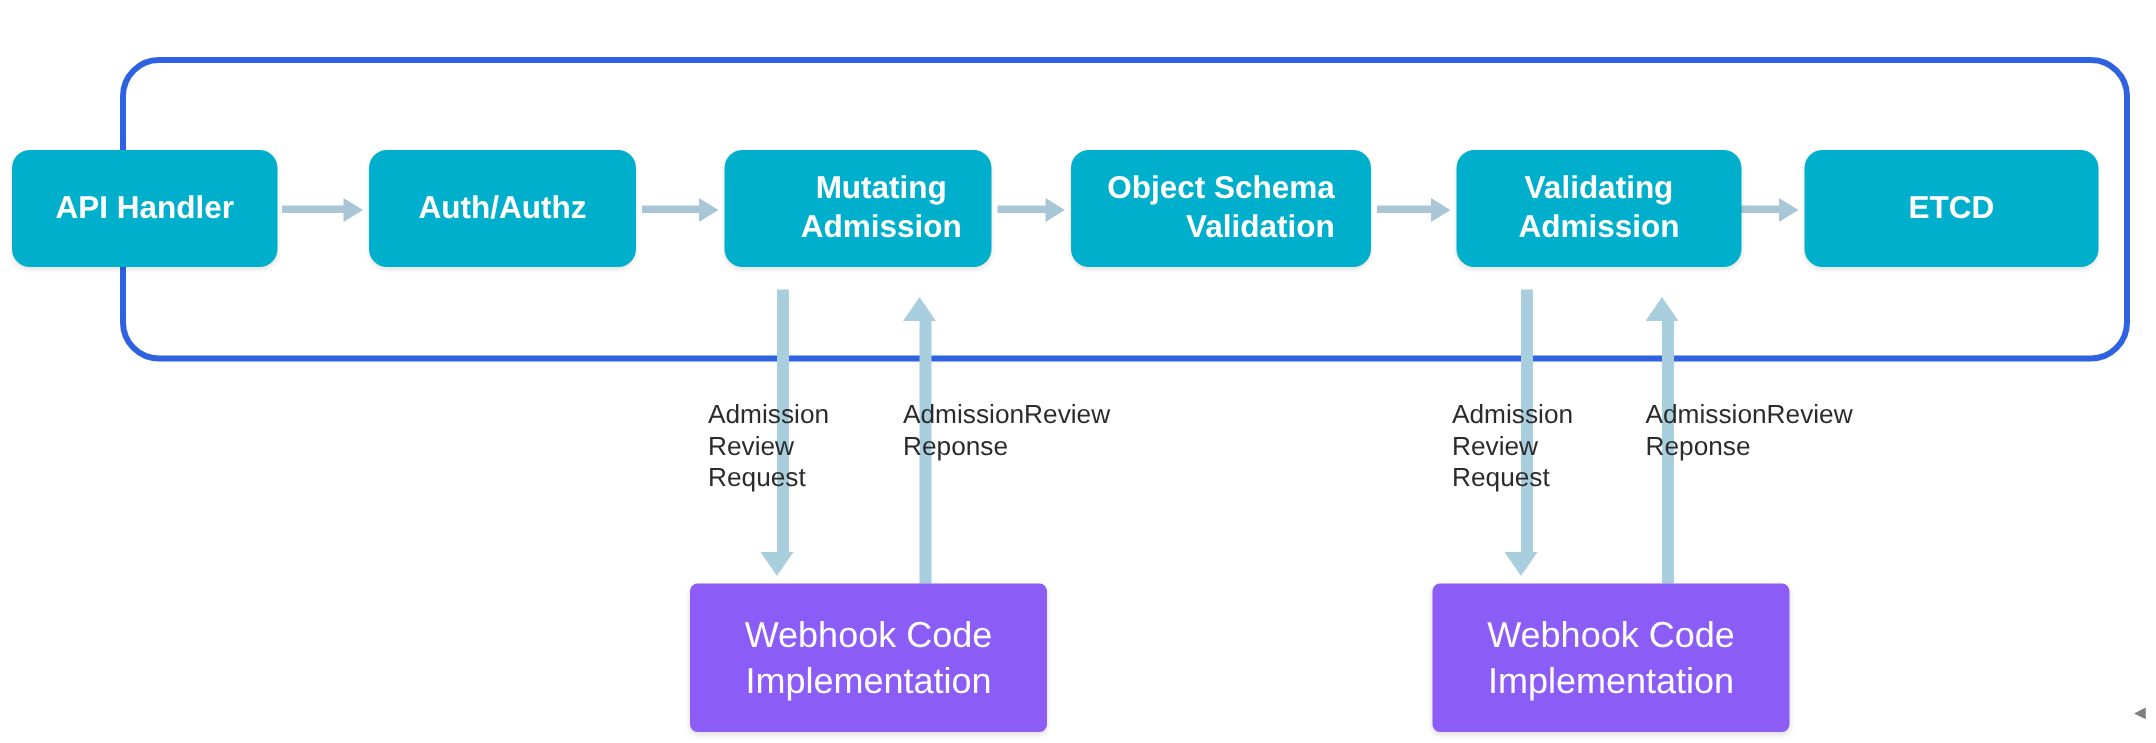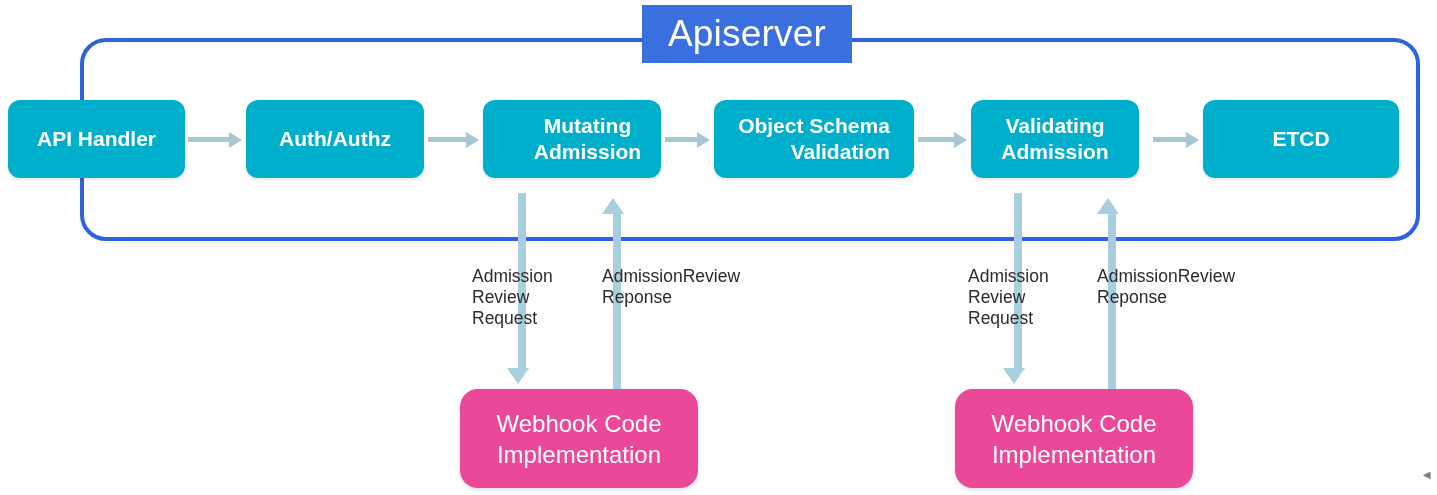--- a/index.html
+++ b/index.html
@@ -115,22 +115,22 @@
     line-height: 21px;
     color: #2b2b2b;
     white-space: pre-line;
   }
 
   
   .wbox {
     position: absolute;
     top: 389px;
     height: 99px;
-    background: #ec4899;
-    border-radius: 18px;
+    background: #8b5cf6;
+    border-radius: 5px;
     color: #ffffff;
     font-size: 24px;
     line-height: 31px;
     display: flex;
     align-items: center;
     justify-content: center;
     text-align: center;
     box-sizing: border-box;
     box-shadow: 0 2px 4px rgba(0,0,0,0.13);
   }
@@ -182,21 +182,21 @@
       </div>
       <div class="pbox" style="left: 246px; width: 178px;">
         <span>Auth/Authz</span>
       </div>
       <div class="pbox" style="left: 483px; width: 178px; padding-left: 31px;">
         <span>Mutating<br>Admission</span>
       </div>
       <div class="pbox" style="left: 714px; width: 200px; text-align: right;">
         <span>Object Schema<br>Validation</span>
       </div>
-      <div class="pbox" style="left: 971px; width: 168px;">
+      <div class="pbox" style="left: 971px; width: 190px;">
         <span>Validating<br>Admission</span>
       </div>
       <div class="pbox" style="left: 1203px; width: 196px;">
         <span>ETCD</span>
       </div>
     </div>
 
   <div id="connectors">
       <div class="vline" style="left: 518px; top: 193px; height: 175px;"></div>
       <div class="vhead-down" style="left: 507px; top: 368px;"></div>
@@ -214,16 +214,15 @@
 
   <div id="webhook-boxes">
       <div class="wbox" style="left: 460px; width: 238px;">
         <span>Webhook Code<br>Implementation</span>
       </div>
       <div class="wbox" style="left: 955px; width: 238px;">
         <span>Webhook Code<br>Implementation</span>
       </div>
     </div>
 
-  <div class="apiserver-title">Apiserver</div>
 
   <div class="corner-caret">◄</div>
 </div>
 
 </body></html>

